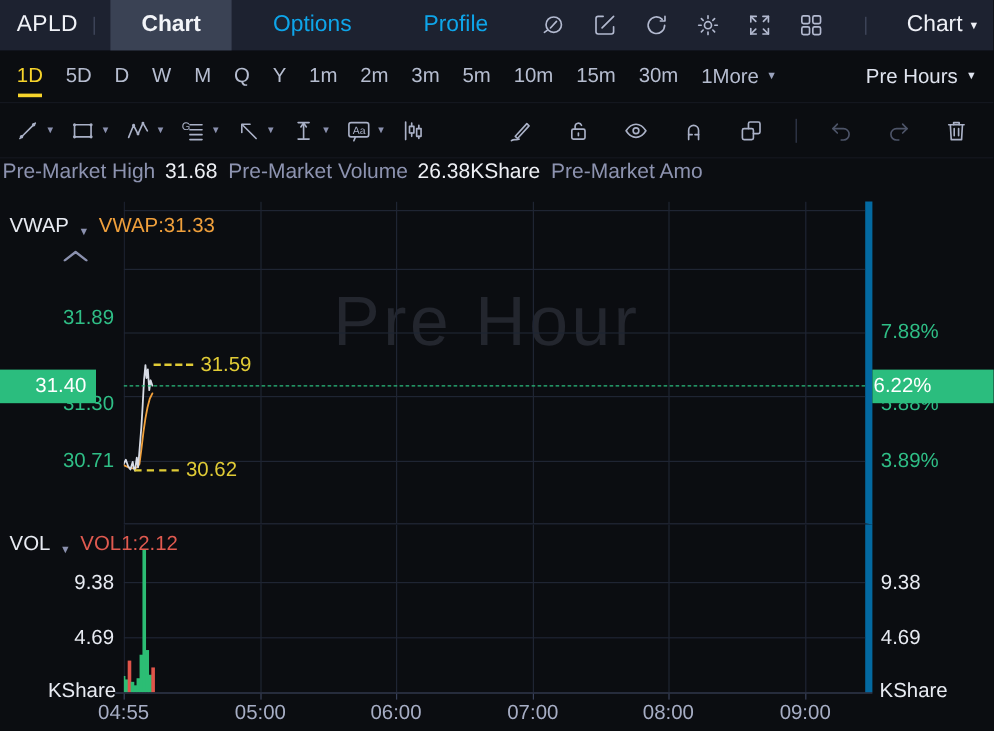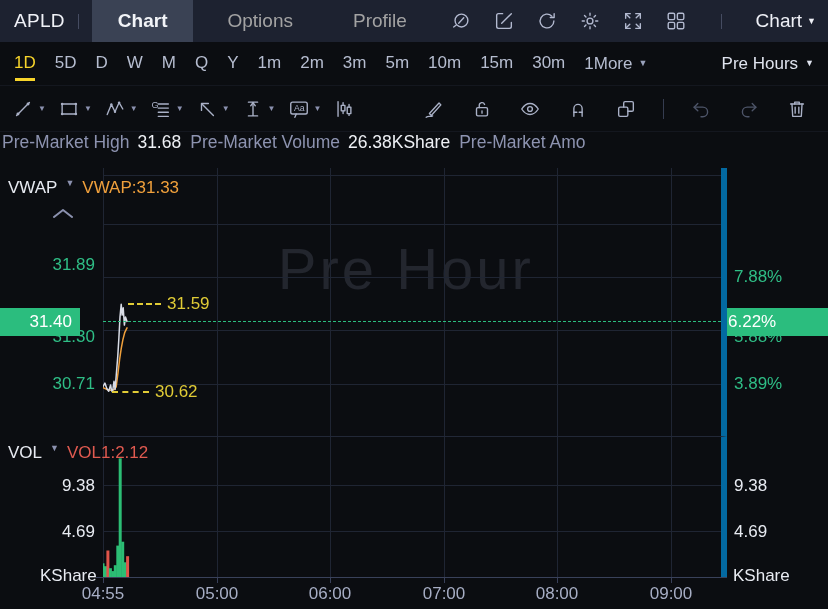--- a/index.html
+++ b/index.html
@@ -3,21 +3,21 @@
 <meta charset="utf-8">
 <style>
   *{box-sizing:border-box;margin:0;padding:0}
   html,body{width:828px;height:609px;overflow:hidden}
   body{position:relative;background:#0b0d11;font-family:"Liberation Sans",sans-serif;color:#e8ebf2;-webkit-font-smoothing:antialiased}
   svg{display:block}
   
   .nav{position:absolute;top:0;left:0;right:0;height:42px;background:#1d2230;display:flex;align-items:center;font-size:19px}
   .sym{margin-left:14px;color:#f0f2f7;letter-spacing:.3px}
   .vsep{width:1px;height:15px;background:#454c61;margin:0 13px}
-  .tab{height:42px;line-height:42px;padding:0 26px;color:#a3a3a3;cursor:pointer}
+  .tab{height:42px;line-height:42px;padding:0 26px;color:#0ea5e9;cursor:pointer}
   .tab.active{background:#3a4254;color:#f2f4f8;font-weight:700}
   .tab+.tab{margin-left:8px}
   .navicons{margin-left:auto;display:flex;align-items:center;gap:21px;margin-right:12px;color:#b3bad0}
   .icon{display:inline-flex;width:22px;height:22px;flex:none}
   .icon svg{width:100%;height:100%;fill:none;stroke:currentColor;stroke-width:1.5;stroke-linecap:round;stroke-linejoin:round}
   .icon svg text{stroke:none;fill:currentColor}
   .layoutsel{display:flex;align-items:center;gap:5px;color:#eef0f6}
   .caret{font-size:9px;line-height:1;color:inherit}
   
   .tfbar{position:absolute;top:42px;height:44px;left:0;right:0;display:flex;align-items:center;font-size:17px;color:#b6bdd0;border-bottom:1px solid #14171f;padding:0 14px;gap:19px}
@@ -52,21 +52,21 @@
   .mk{position:absolute;display:flex;align-items:center;height:20px;z-index:3;color:#e0cb36;font-size:17px}
   .mk .dashseg{border-top:2px dashed #e0cb36;height:0}
   .mk .mklab{margin-left:6px}
   .axl{position:absolute;left:0;top:0;width:103px;height:100%}
   .axr{position:absolute;left:727px;top:0;width:101px;height:100%}
   .axl span{position:absolute;right:8px;font-size:17px;line-height:18px;color:#2fbe86;z-index:1}
   .axr span{position:absolute;left:7px;font-size:17px;line-height:18px;color:#2fbe86;z-index:1}
   .badge{position:absolute;height:28px;line-height:28px;background:#2bbd7e;color:#fff;font-size:17px;z-index:2}
   .badge-l{left:0;width:80px;text-align:right;padding-right:8px}
   .badge-r{left:0;width:122px;padding-left:1px}
-  .ind-header{position:absolute;left:8px;top:10px;display:flex;align-items:flex-start;gap:8px;font-size:17px;z-index:4}
+  .ind-header{position:absolute;left:8px;top:10px;display:flex;align-items:flex-end;gap:8px;font-size:17px;z-index:4}
   .ind-name{color:#e8ebf2}
   .ind-caret{color:#8b91af;font-size:9px}
   .val-orange{color:#f0a03c}
   .val-red{color:#e05a50}
   .collapse{position:absolute;left:52px;top:40px;z-index:4;cursor:pointer}
   .vl{position:absolute;left:0;width:95px;text-align:right;font-size:17px;color:#e8ebf2}
   .vr{position:absolute;left:734px;font-size:17px;color:#e8ebf2}
   
   .time-axis{position:absolute;top:577px;left:0;right:0;height:32px}
   .axis-line{position:absolute;left:96px;width:631px;top:0;height:1px;background:#39415a}

